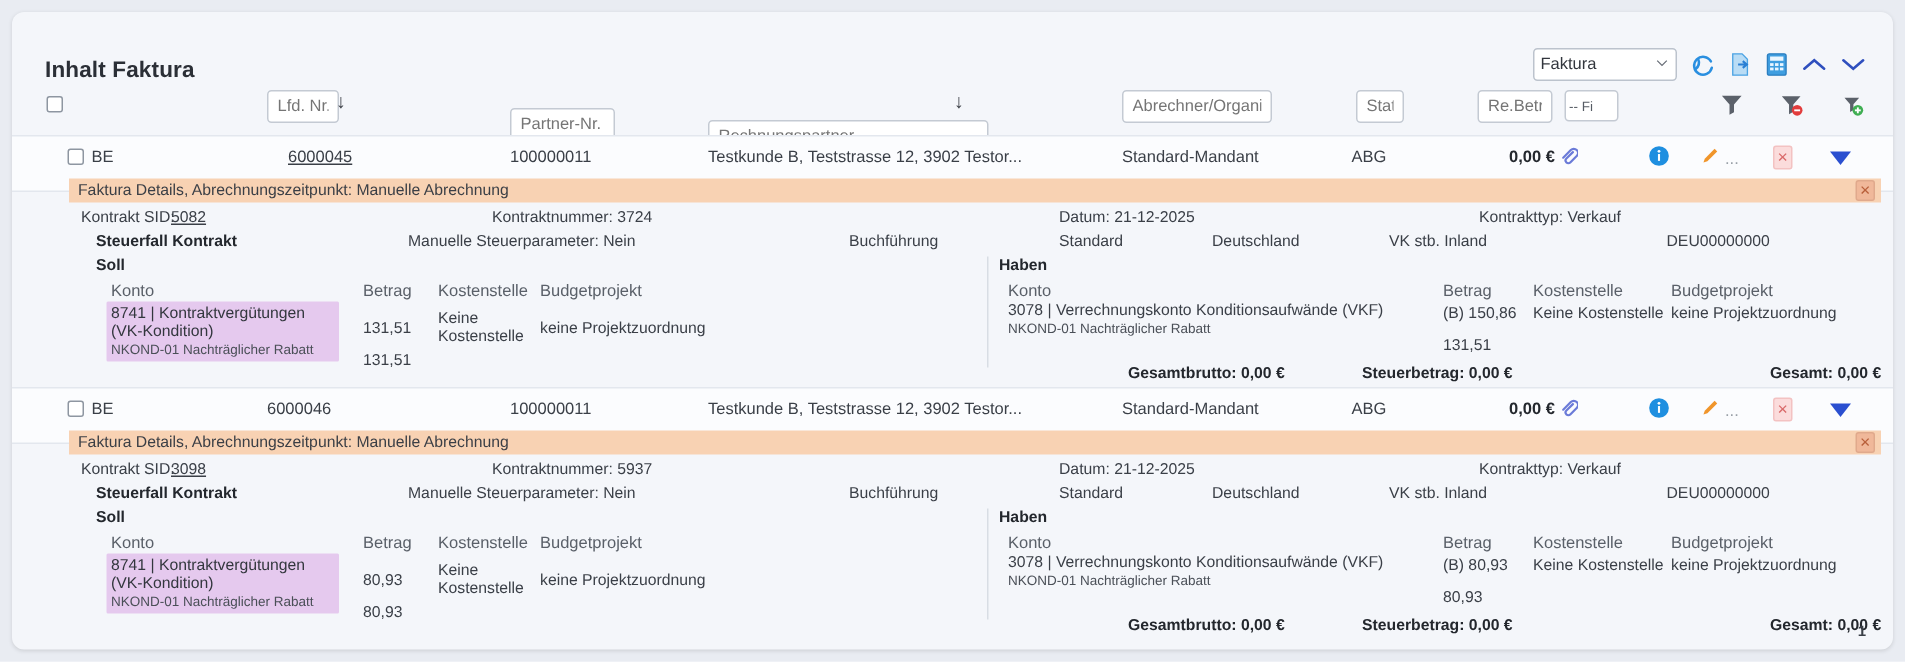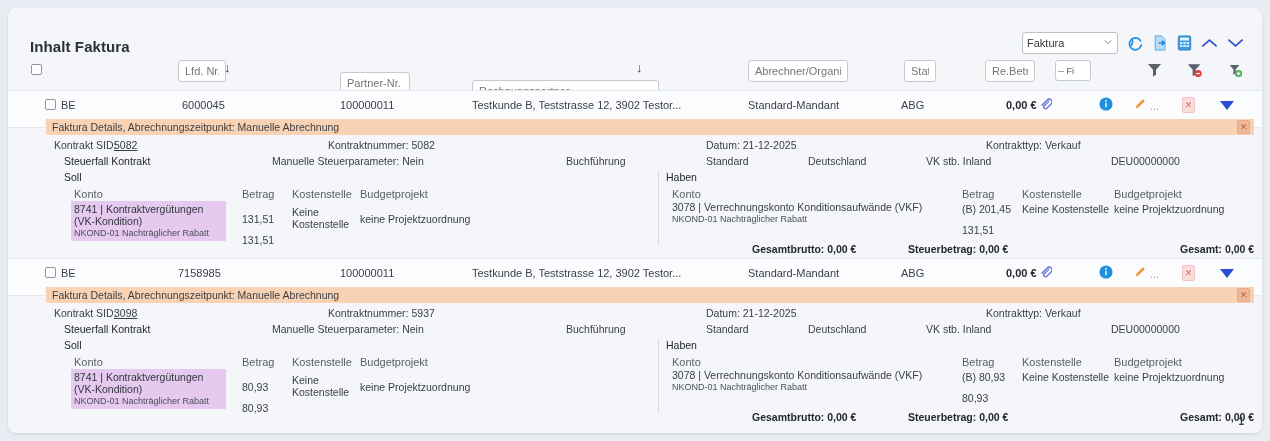--- a/index.html
+++ b/index.html
@@ -65,21 +65,21 @@
   .panel-hdr {
     height:16px; background:#f8d2b3; font-size:10.5px; color:#3b3f46;
     padding:2px 6px; position:relative;
   }
   .panel-x {
     position:absolute; right:4px; top:1px; width:13px; height:14px;
     background:#f0b89a; border:1px solid #e0a98c; border-radius:2px;
     color:#b85f3a; font-size:9px; line-height:12px; text-align:center; cursor:pointer;
   }
   .pl { position:absolute; font-size:10.5px; color:#3a3f47; white-space:nowrap; }
-  .pl.bold { font-weight:normal; color:#23272d; }
+  .pl.bold { font-weight:bold; color:#23272d; }
   .pl.u { text-decoration:underline; }
   .pl.small { font-size:9px; color:#4a4f57; }
   .colhdr { position:absolute; font-size:11px; color:#5a6069; white-space:nowrap; }
   .konto-hl {
     position:absolute; background:#e5c9ee; padding:2px 3px; border-radius:1px;
     font-size:10.5px; color:#33373e; line-height:12px;
   }
   .vline { position:absolute; width:1px; background:#d8dde4; }
   .tot { position:absolute; font-size:10.5px; font-weight:bold; color:#23272d; white-space:nowrap; }
   .pagenum { position:absolute; right:18px; bottom:6px; font-size:10px; font-weight:bold; color:#3a3f47; }
@@ -154,21 +154,21 @@
     <input class="fbox" style="left: 464px; top: 2px; width: 187px; margin-top: 20px;" placeholder="Rechnungspartner">
     <span class="sortarrow" style="left:628px;top:2px;">↓</span>
 
     <input class="fbox" style="left: 740px; top: 2px; width: 100px;" placeholder="Abrechner/Organisator">
 
     <input class="fbox" style="left: 896px; top: 2px; width: 32px;" placeholder="Statu">
 
     <input class="fbox" style="left: 977px; top: 2px; width: 50px;" placeholder="Re.Betrag">
 
     <span style="position:absolute;left:1031px;top:2px;">
-      <select class="minisel" style="position:relative;left:16px;top:0;">
+      <select class="minisel" style="position:relative;left:4px;top:0;">
         <option>-- Fi</option>
       </select>
     </span>
 
     <span class="icon-btn" style="position:absolute;left:1139px;top:4px;">
       <svg width="15" height="16" viewBox="0 0 16 17">
           <path d="M1 2 h14 l-5.4 6.2 v5.4 l-3.2 1.9 v-7.3 z" fill="#5b616a"></path>
         </svg>
     </span>
     <span class="icon-btn" style="position:absolute;left:1179px;top:4px;">
@@ -184,21 +184,21 @@
         <circle cx="13" cy="12.5" r="4" fill="#3fae52"></circle>
         <rect x="10.8" y="11.8" width="4.4" height="1.4" fill="#fff"></rect>
         <rect x="12.3" y="10.3" width="1.4" height="4.4" fill="#fff"></rect>
       </svg>
     </span>
   </div>
 
   <div class="datarow" style="top:82px;">
     <span class="chk" style="position:absolute;left:37px;top:8px;"></span>
     <span class="cell" style="left:53px;">BE</span>
-    <span class="cell" style="left:174px;">6000045</span>
+    <span class="cell" style="left:184px;text-decoration:underline;">6000045</span>
     <span class="cell" style="left:332px;">100000011</span>
     <span class="cell" style="left:464px;">Testkunde B, Teststrasse 12, 3902 Testor...</span>
     <span class="cell" style="left:740px;">Standard-Mandant</span>
     <span class="cell" style="left:893px;">ABG</span>
     <span class="cell b" style="left:998px;">0,00 €</span>
     <span class="icon-btn" style="position:absolute;left:1032px;top:7px;">
       <svg width="12" height="12" viewBox="0 0 14 14">
           <path d="M10 4 L5 9 a2 2 0 0 0 3 3 l5-5 a3.2 3.2 0 0 0-4.6-4.6 L2.5 8.3" stroke="#6b7bd8" stroke-width="1.7" fill="none" stroke-linecap="round"></path>
         </svg>
     </span>
@@ -220,21 +220,21 @@
   </div>
 
   <div class="panel" style="top:111px;">
     <div class="panel-hdr">
       <span>Faktura Details, Abrechnungszeitpunkt: Manuelle Abrechnung</span>
       <span class="panel-x">✕</span>
     </div>
     <div style="position:relative;height:115px;">
       <span class="pl" style="left:8px;top:4px;">Kontrakt SID:</span>
       <span class="pl u" style="left:68px;top:4px;">5082</span>
-      <span class="pl" style="left:282px;top:4px;">Kontraktnummer: 5082</span>
+      <span class="pl" style="left:282px;top:4px;">Kontraktnummer: 3724</span>
       <span class="pl" style="left:660px;top:4px;">Datum: 21-12-2025</span>
       <span class="pl" style="left:940px;top:4px;">Kontrakttyp: Verkauf</span>
 
       <span class="pl bold" style="left:18px;top:20px;">Steuerfall Kontrakt</span>
       <span class="pl" style="left:226px;top:20px;">Manuelle Steuerparameter: Nein</span>
       <span class="pl" style="left:520px;top:20px;">Buchführung</span>
       <span class="pl" style="left:660px;top:20px;">Standard</span>
       <span class="pl" style="left:762px;top:20px;">Deutschland</span>
       <span class="pl" style="left:880px;top:20px;">VK stb. Inland</span>
       <span class="pl" style="left:1065px;top:20px;">DEU00000000</span>
@@ -255,35 +255,35 @@
       <span class="pl" style="left:314px;top:78px;">keine Projektzuordnung</span>
       <span class="pl" style="left:196px;top:99px;">131,51</span>
 
       <span class="pl bold" style="left:620px;top:36px;">Haben</span>
       <span class="colhdr" style="left:626px;top:53px;">Konto</span>
       <span class="colhdr" style="left:916px;top:53px;">Betrag</span>
       <span class="colhdr" style="left:976px;top:53px;">Kostenstelle</span>
       <span class="colhdr" style="left:1068px;top:53px;">Budgetprojekt</span>
       <span class="pl" style="left:626px;top:66px;">3078 | Verrechnungskonto Konditionsaufwände (VKF)</span>
       <span class="pl small" style="left:626px;top:79px;">NKOND-01 Nachträglicher Rabatt</span>
-      <span class="pl" style="left:916px;top:68px;">(B) 201,45</span>
+      <span class="pl" style="left:916px;top:68px;">(B) 150,86</span>
       <span class="pl" style="left:976px;top:68px;">Keine Kostenstelle</span>
       <span class="pl" style="left:1068px;top:68px;">keine Projektzuordnung</span>
       <span class="pl" style="left:916px;top:89px;">131,51</span>
 
       <span class="tot" style="left:706px;top:108px;">Gesamtbrutto: 0,00 €</span>
       <span class="tot" style="left:862px;top:108px;">Steuerbetrag: 0,00 €</span>
       <span class="tot" style="left:1134px;top:108px;">Gesamt: 0,00 €</span>
     </div>
   </div>
 
   <div class="datarow" style="top:250px;">
     <span class="chk" style="position:absolute;left:37px;top:8px;"></span>
     <span class="cell" style="left:53px;">BE</span>
-    <span class="cell" style="left:170px;">7158985</span>
+    <span class="cell" style="left:170px;">6000046</span>
     <span class="cell" style="left:332px;">100000011</span>
     <span class="cell" style="left:464px;">Testkunde B, Teststrasse 12, 3902 Testor...</span>
     <span class="cell" style="left:740px;">Standard-Mandant</span>
     <span class="cell" style="left:893px;">ABG</span>
     <span class="cell b" style="left:998px;">0,00 €</span>
     <span class="icon-btn" style="position:absolute;left:1032px;top:7px;">
       <svg width="12" height="12" viewBox="0 0 14 14">
           <path d="M10 4 L5 9 a2 2 0 0 0 3 3 l5-5 a3.2 3.2 0 0 0-4.6-4.6 L2.5 8.3" stroke="#6b7bd8" stroke-width="1.7" fill="none" stroke-linecap="round"></path>
         </svg>
     </span>

